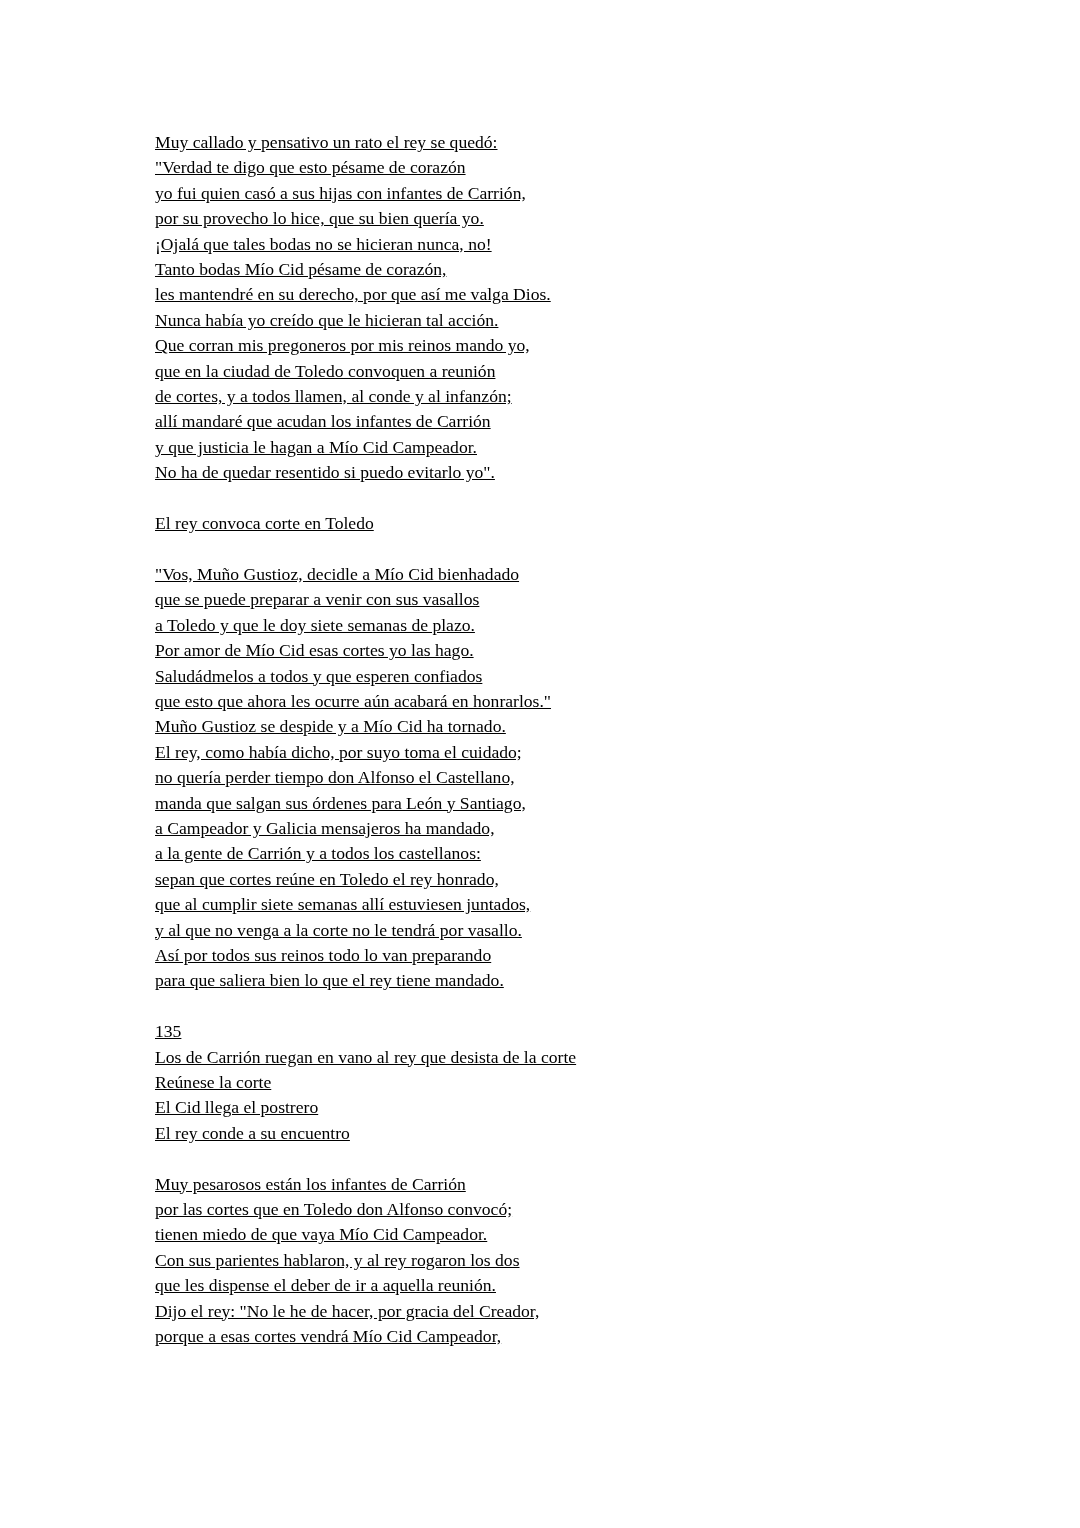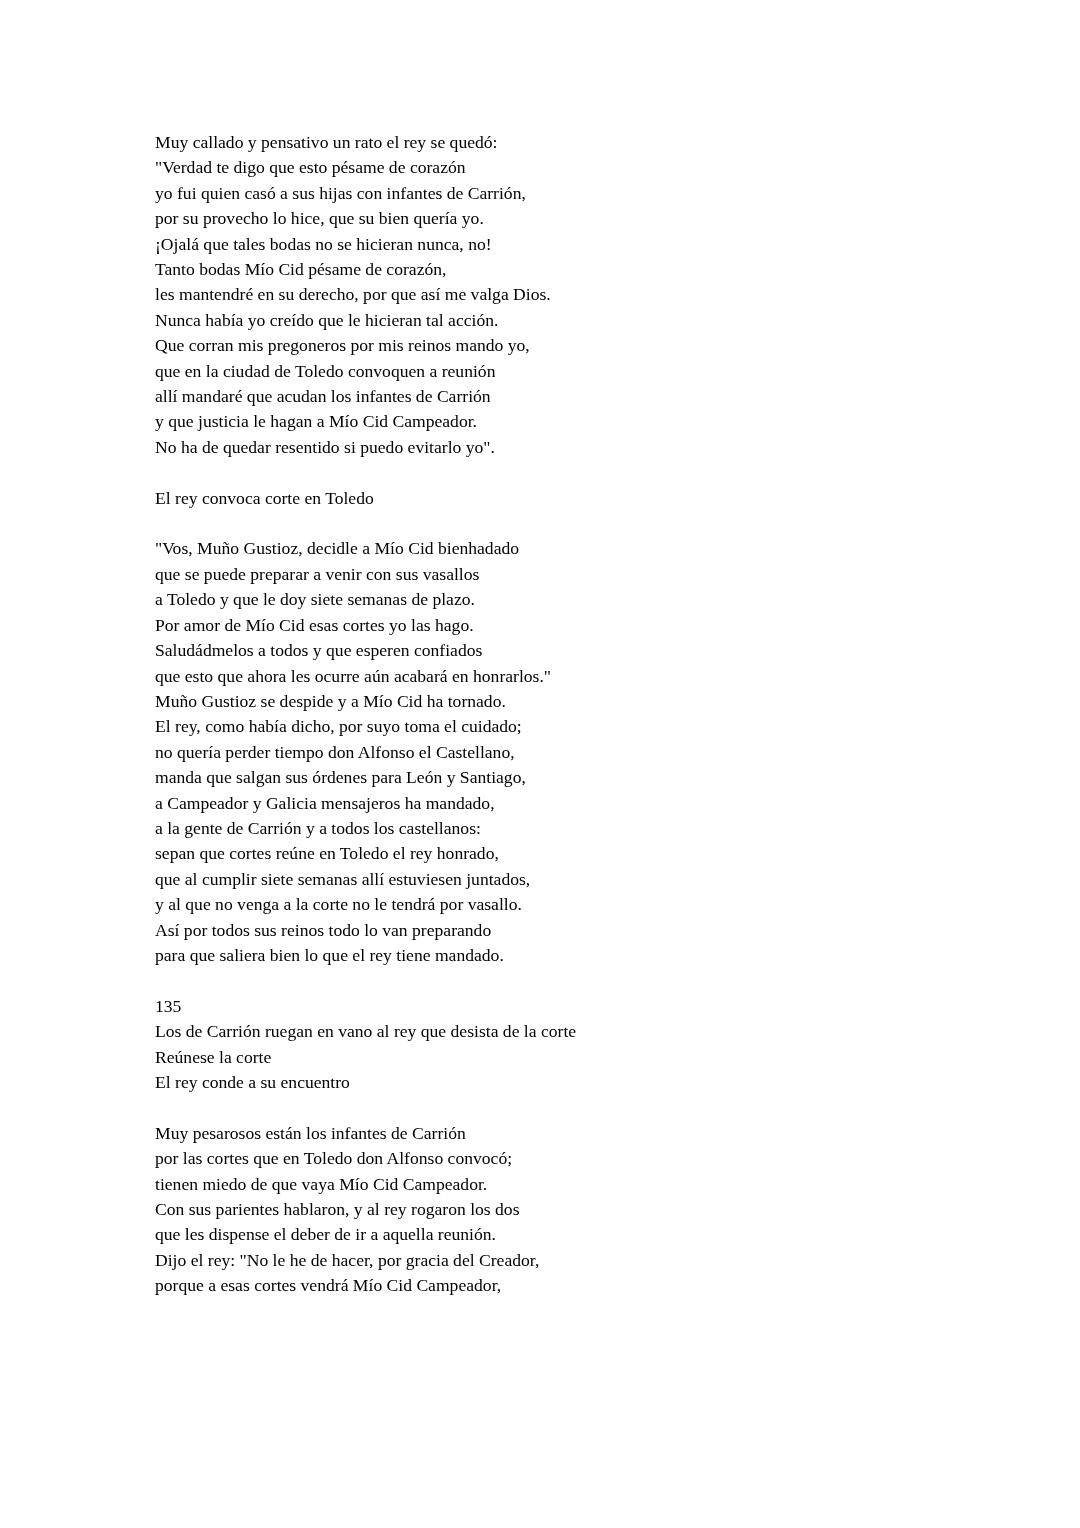--- a/index.html
+++ b/index.html
@@ -12,20 +12,21 @@
     background: #ffffff;
     color: #000000;
     font-family: "Liberation Serif", "DejaVu Serif", serif;
     overflow: hidden;
   }
   .page {
     box-sizing: border-box;
     width: 1080px;
     height: 1528px;
     padding: 130px 52px 0 155px;
+    text-decoration: underline;
   }
   .section {
     margin: 0;
   }
   .section:not(:last-child) {
     margin-bottom: 25.4px;
   }
   .line {
     margin: 0;
     font-size: 17.6px;
@@ -42,20 +43,21 @@
         <p class="line">Muy callado y pensativo un rato el rey se quedó:</p>
         <p class="line">"Verdad te digo que esto pésame de corazón</p>
         <p class="line">yo fui quien casó a sus hijas con infantes de Carrión,</p>
         <p class="line">por su provecho lo hice, que su bien quería yo.</p>
         <p class="line">¡Ojalá que tales bodas no se hicieran nunca, no!</p>
         <p class="line">Tanto bodas Mío Cid pésame de corazón,</p>
         <p class="line">les mantendré en su derecho, por que así me valga Dios.</p>
         <p class="line">Nunca había yo creído que le hicieran tal acción.</p>
         <p class="line">Que corran mis pregoneros por mis reinos mando yo,</p>
         <p class="line">que en la ciudad de Toledo convoquen a reunión</p>
+        <p class="line">de cortes, y a todos llamen, al conde y al infanzón;</p>
         <p class="line">allí mandaré que acudan los infantes de Carrión</p>
         <p class="line">y que justicia le hagan a Mío Cid Campeador.</p>
         <p class="line">No ha de quedar resentido si puedo evitarlo yo".</p>
       </section>
       <section class="section heading">
         <p class="line">El rey convoca corte en Toledo</p>
       </section>
       <section class="section stanza">
         <p class="line">"Vos, Muño Gustioz, decidle a Mío Cid bienhadado</p>
         <p class="line">que se puede preparar a venir con sus vasallos</p>
@@ -72,20 +74,21 @@
         <p class="line">sepan que cortes reúne en Toledo el rey honrado,</p>
         <p class="line">que al cumplir siete semanas allí estuviesen juntados,</p>
         <p class="line">y al que no venga a la corte no le tendrá por vasallo.</p>
         <p class="line">Así por todos sus reinos todo lo van preparando</p>
         <p class="line">para que saliera bien lo que el rey tiene mandado.</p>
       </section>
       <section class="section heading">
         <p class="line">135</p>
         <p class="line">Los de Carrión ruegan en vano al rey que desista de la corte</p>
         <p class="line">Reúnese la corte</p>
+        <p class="line">El Cid llega el postrero</p>
         <p class="line">El rey conde a su encuentro</p>
       </section>
       <section class="section stanza">
         <p class="line">Muy pesarosos están los infantes de Carrión</p>
         <p class="line">por las cortes que en Toledo don Alfonso convocó;</p>
         <p class="line">tienen miedo de que vaya Mío Cid Campeador.</p>
         <p class="line">Con sus parientes hablaron, y al rey rogaron los dos</p>
         <p class="line">que les dispense el deber de ir a aquella reunión.</p>
         <p class="line">Dijo el rey: "No le he de hacer, por gracia del Creador,</p>
         <p class="line">porque a esas cortes vendrá Mío Cid Campeador,</p>

